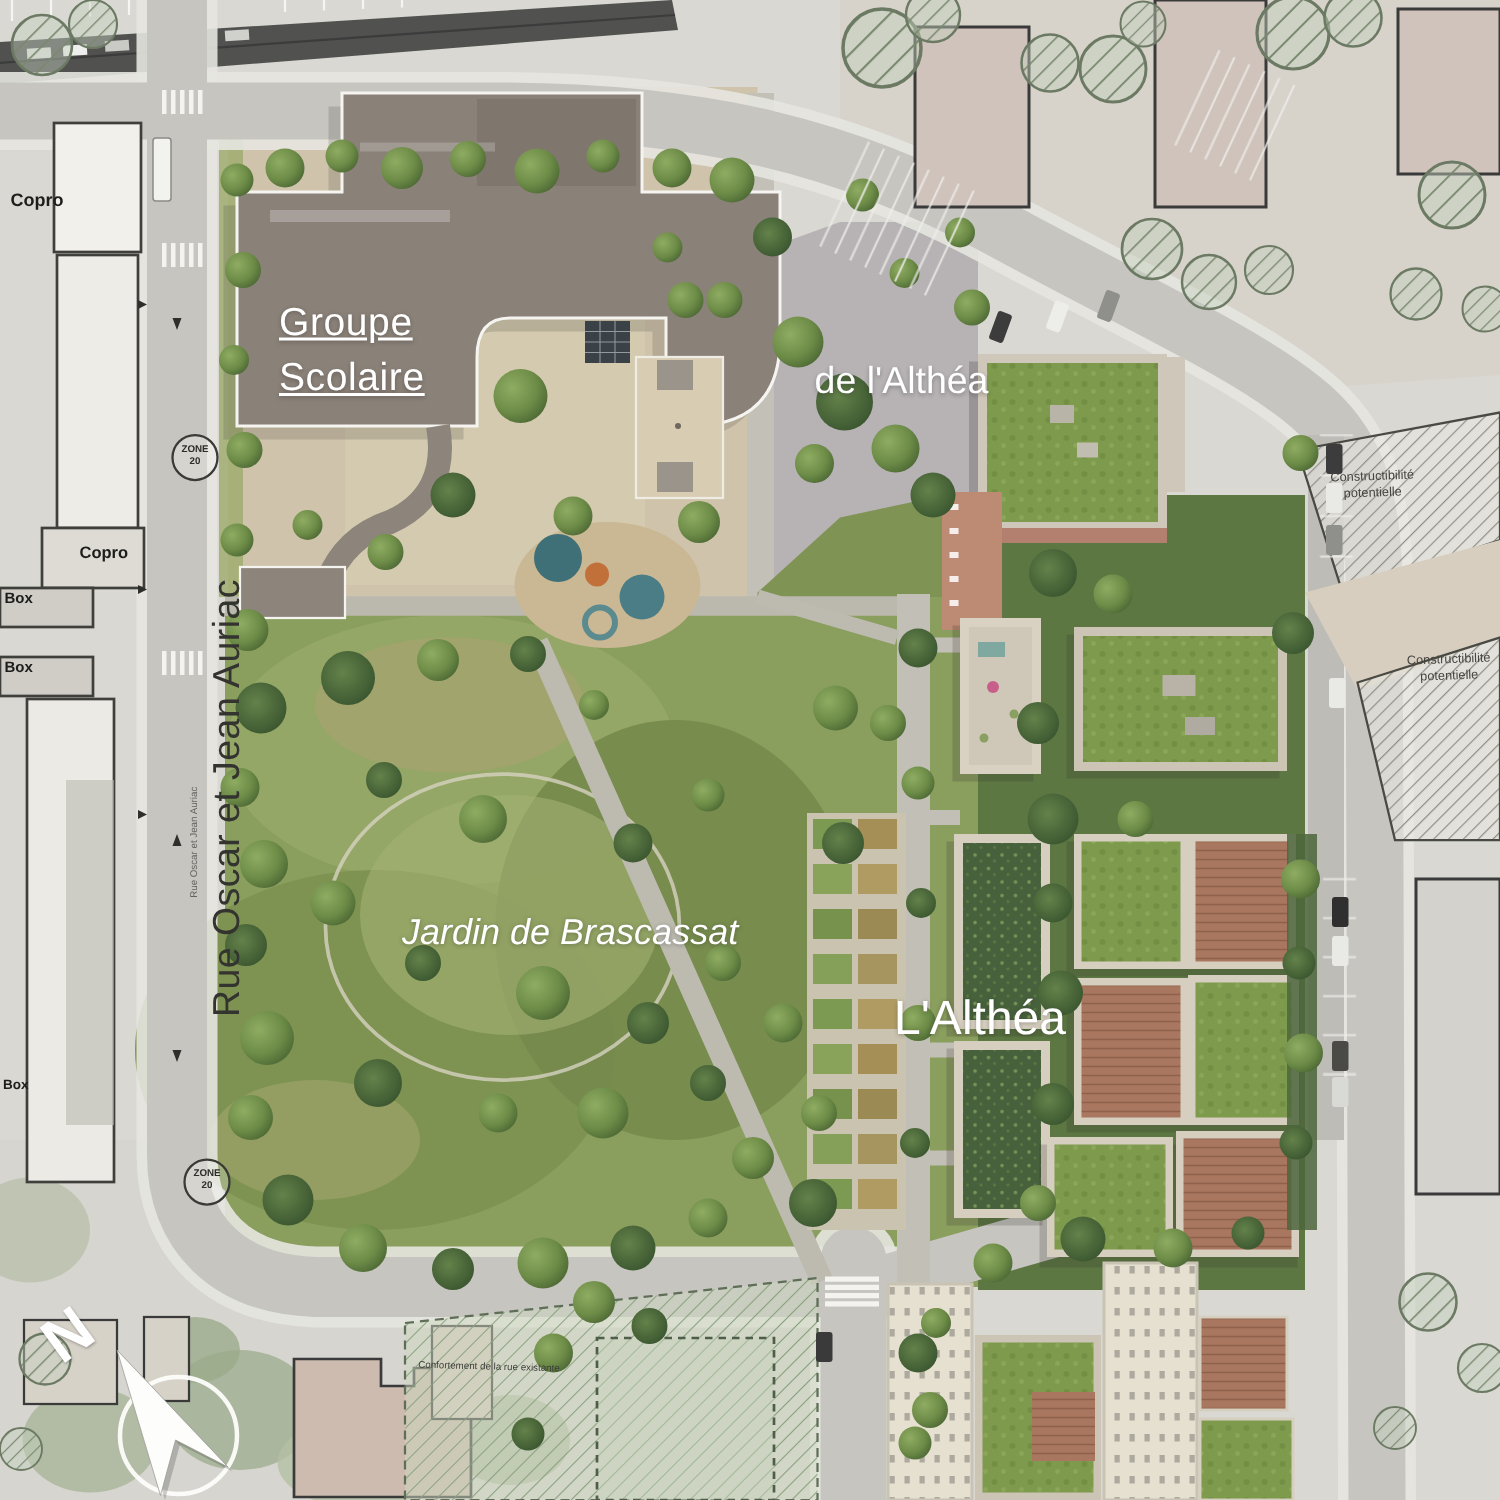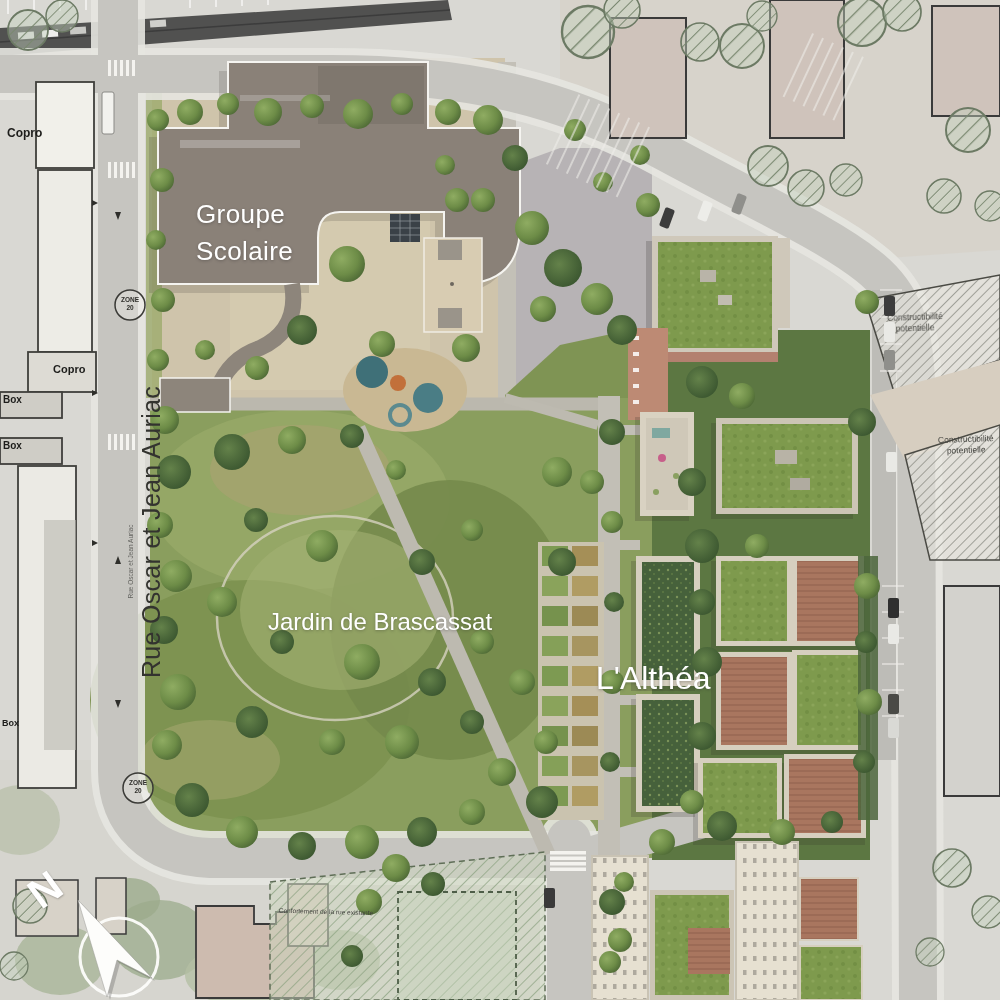--- a/index.html
+++ b/index.html
@@ -1,23 +1,23 @@
 <!DOCTYPE html>
 <html><head>
 <meta charset="utf-8">
 <style>
   html,body{margin:0;padding:0;background:#e8e8e4;}
   .stage{position:relative;width:1000px;height:1000px;overflow:hidden;
          background:#d9d8d3;font-family:"Liberation Sans",sans-serif;}
   .stage svg{position:absolute;left:0;top:0;}
   .lbl{position:absolute;white-space:nowrap;pointer-events:none;}
   .lbl-white{color:#ffffff;text-shadow:0 1px 3px rgba(40,40,40,.35);}
-  .lbl-school{left:196px;top:196px;font-size:26px;line-height:37px;letter-spacing:.4px;}
+  .lbl-school{left:186px;top:196px;font-size:26px;line-height:37px;letter-spacing:.4px;text-decoration:underline;}
   .lbl-arcades{left:516px;top:238px;width:170px;text-align:center;font-size:25px;line-height:33px;}
-  .lbl-garden{left:268px;top:608px;font-size:24px;}
+  .lbl-garden{left:268px;top:608px;font-size:24px;font-style:italic;}
   .lbl-althea{left:596px;top:660px;font-size:32px;}
   .lbl-street-main{left:-8px;top:517px;width:320px;height:30px;text-align:center;
         font-size:25px;color:#33332f;transform:rotate(-90deg);letter-spacing:.3px;}
   .lbl-street-small{left:80px;top:558px;width:100px;text-align:center;font-size:6.5px;
         color:#63635f;transform:rotate(-90deg);}
   .lbl-copro-top{left:7px;top:126px;font-size:12px;font-weight:700;color:#1d1d1b;}
   .lbl-copro-mid{left:53px;top:363px;font-size:11px;font-weight:700;color:#1d1d1b;}
   .lbl-box1{left:3px;top:394px;font-size:10px;font-weight:700;color:#1d1d1b;}
   .lbl-box2{left:3px;top:440px;font-size:10px;font-weight:700;color:#1d1d1b;}
   .lbl-box3{left:2px;top:718px;font-size:9px;font-weight:700;color:#1d1d1b;}
@@ -544,20 +544,21 @@
     <polygon points="81,903 155,981 120,963 110,1000" fill="rgba(60,60,60,.25)"></polygon>
     <polygon points="78,900 152,978 117,960 107,997" fill="#fdfdfb" stroke="#9a9a96" stroke-width=".5"></polygon>
   </g>
 </svg>
 
 <div class="lbl lbl-white lbl-school">
   <div>Groupe</div>
   <div>Scolaire</div>
 </div>
 <div class="lbl lbl-white lbl-arcades">
+  <div>de l'Althéa</div>
 </div>
 <div class="lbl lbl-white lbl-garden">Jardin de Brascassat</div>
 <div class="lbl lbl-white lbl-althea">L'Althéa</div>
 <div class="lbl lbl-street-main">Rue Oscar et Jean Auriac</div>
 <div class="lbl lbl-street-small">Rue Oscar et Jean Auriac</div>
 <div class="lbl lbl-copro-top">Copro</div>
 <div class="lbl lbl-copro-mid">Copro</div>
 <div class="lbl lbl-box1">Box</div>
 <div class="lbl lbl-box2">Box</div>
 <div class="lbl lbl-box3">Box</div>

